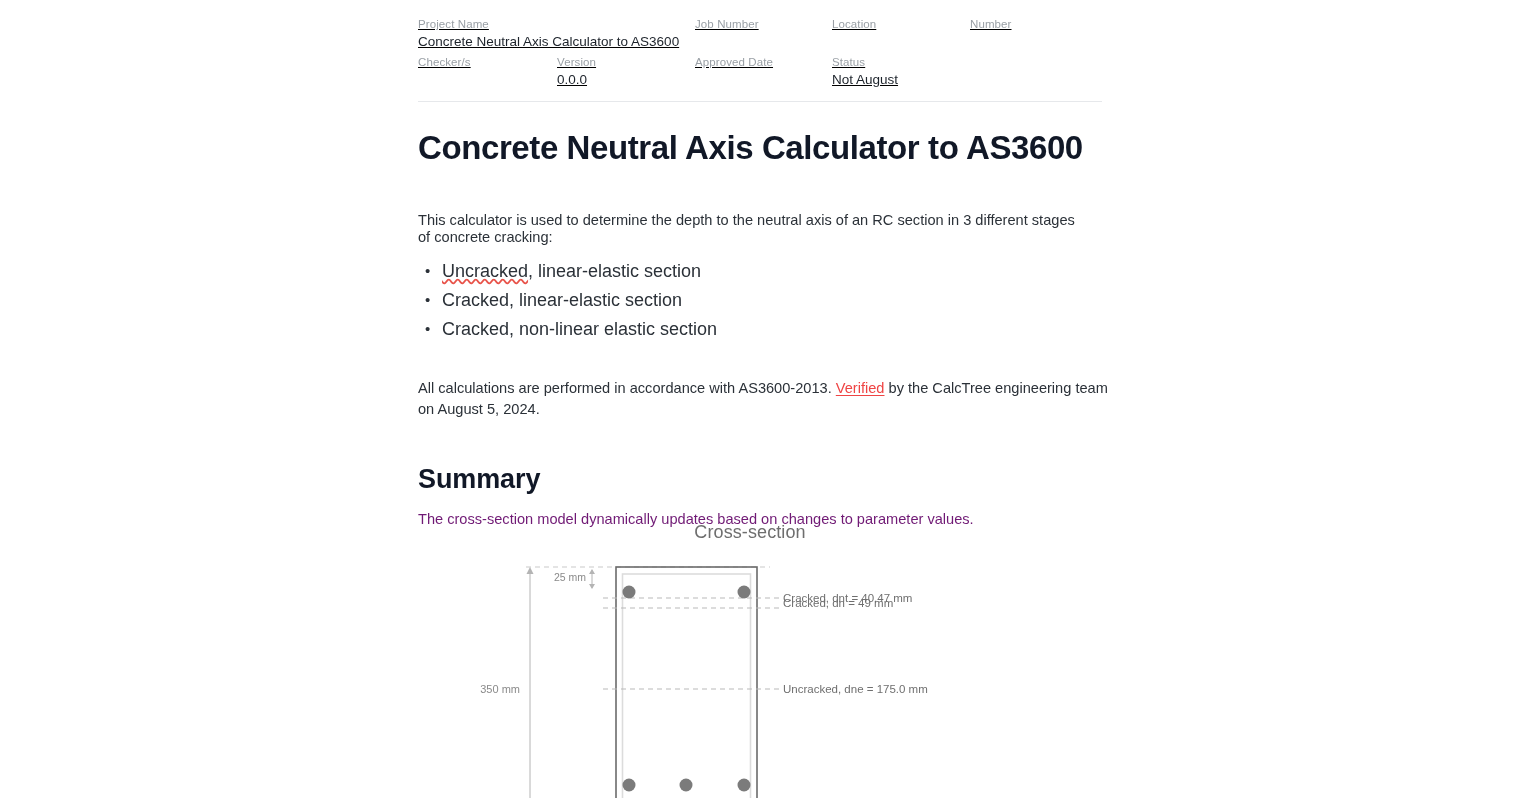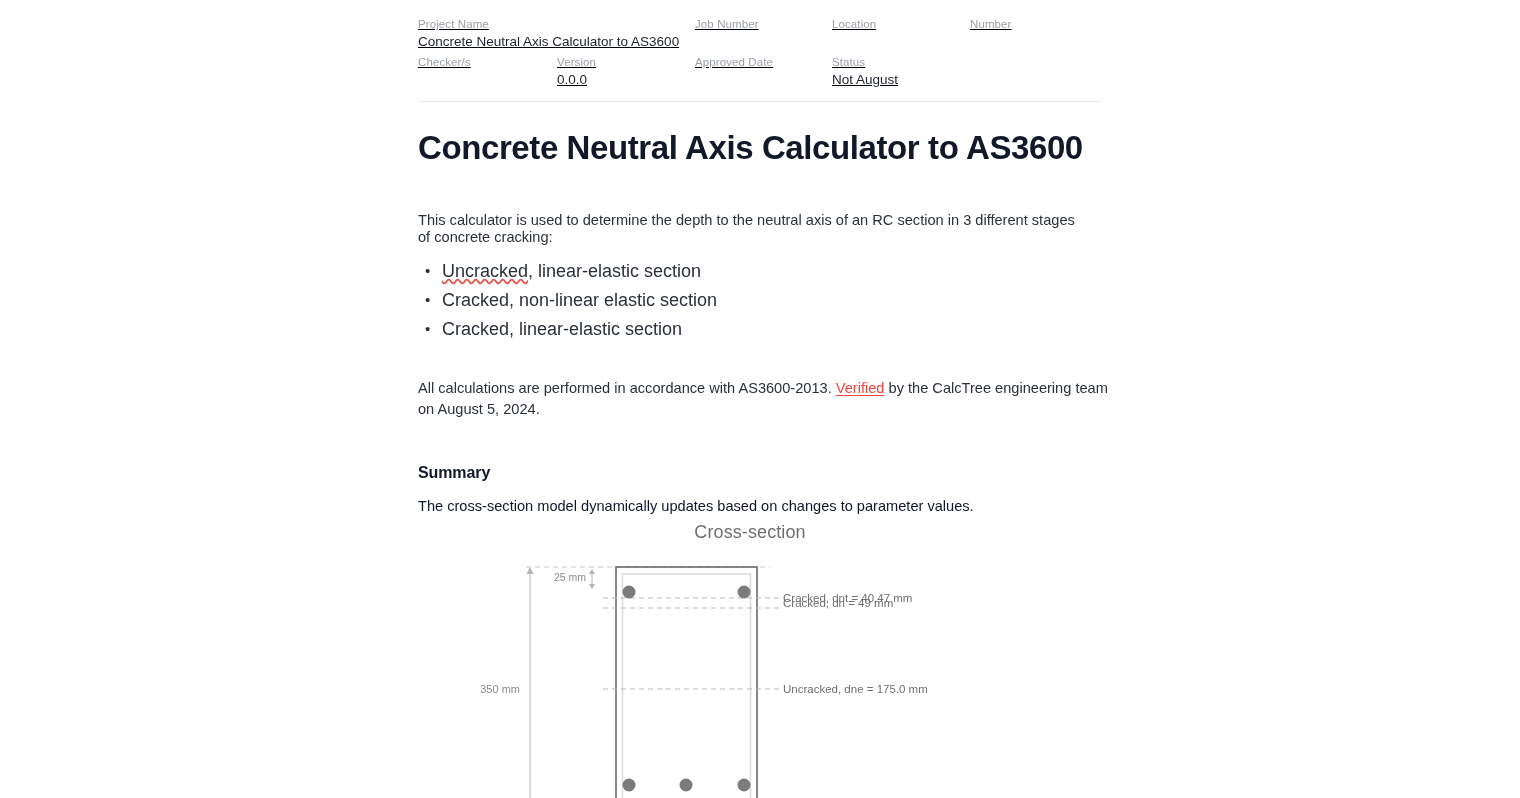--- a/index.html
+++ b/index.html
@@ -112,30 +112,30 @@
     color: #2b3138;
     width: 690px;
   }
   a.link {
     color: #ef4444;
     text-underline-offset: 2px;
   }
 
   .section-head {
     margin: 44px 0 0 0;
-    font-size: 16px;
+    font-size: 27px;
     font-weight: bold;
     color: #111827;
     letter-spacing: -0.1px;
   }
   .section-sub {
     margin-top: 14px;
     font-size: 14.6px;
     line-height: 21px;
-    color: #0f172a;
+    color: #701a75;
   }
 
   
   .chart-wrap {
     position: absolute;
     left: 400px;
     top: 512px;
     width: 700px;
     height: 300px;
   }
@@ -195,22 +195,22 @@
         </div>
       </div>
     </div>
 
     <h1 class="doc-title">Concrete Neutral Axis Calculator to AS3600</h1>
 
     <p class="intro">This calculator is used to determine the depth to the neutral axis of an RC section in 3 different stages of concrete cracking:</p>
 
     <ul class="stages">
       <li><span class="misspell">Uncracked</span><span>, linear-elastic section</span></li>
+      <li><span>Cracked, linear-elastic section</span></li>
       <li><span>Cracked, non-linear elastic section</span></li>
-      <li><span>Cracked, linear-elastic section</span></li>
     </ul>
 
     <p class="verified-para"><span>All calculations are performed in accordance with AS3600-2013. </span><a class="link" href="#">Verified</a><span> by the CalcTree engineering team on August 5, 2024.</span></p>
 
     <h2 class="section-head">Summary</h2>
     <p class="section-sub">The cross-section model dynamically updates based on changes to parameter values.</p>
   </div>
 
   <div class="chart-wrap">
     <div class="chart-title">Cross-section</div>

